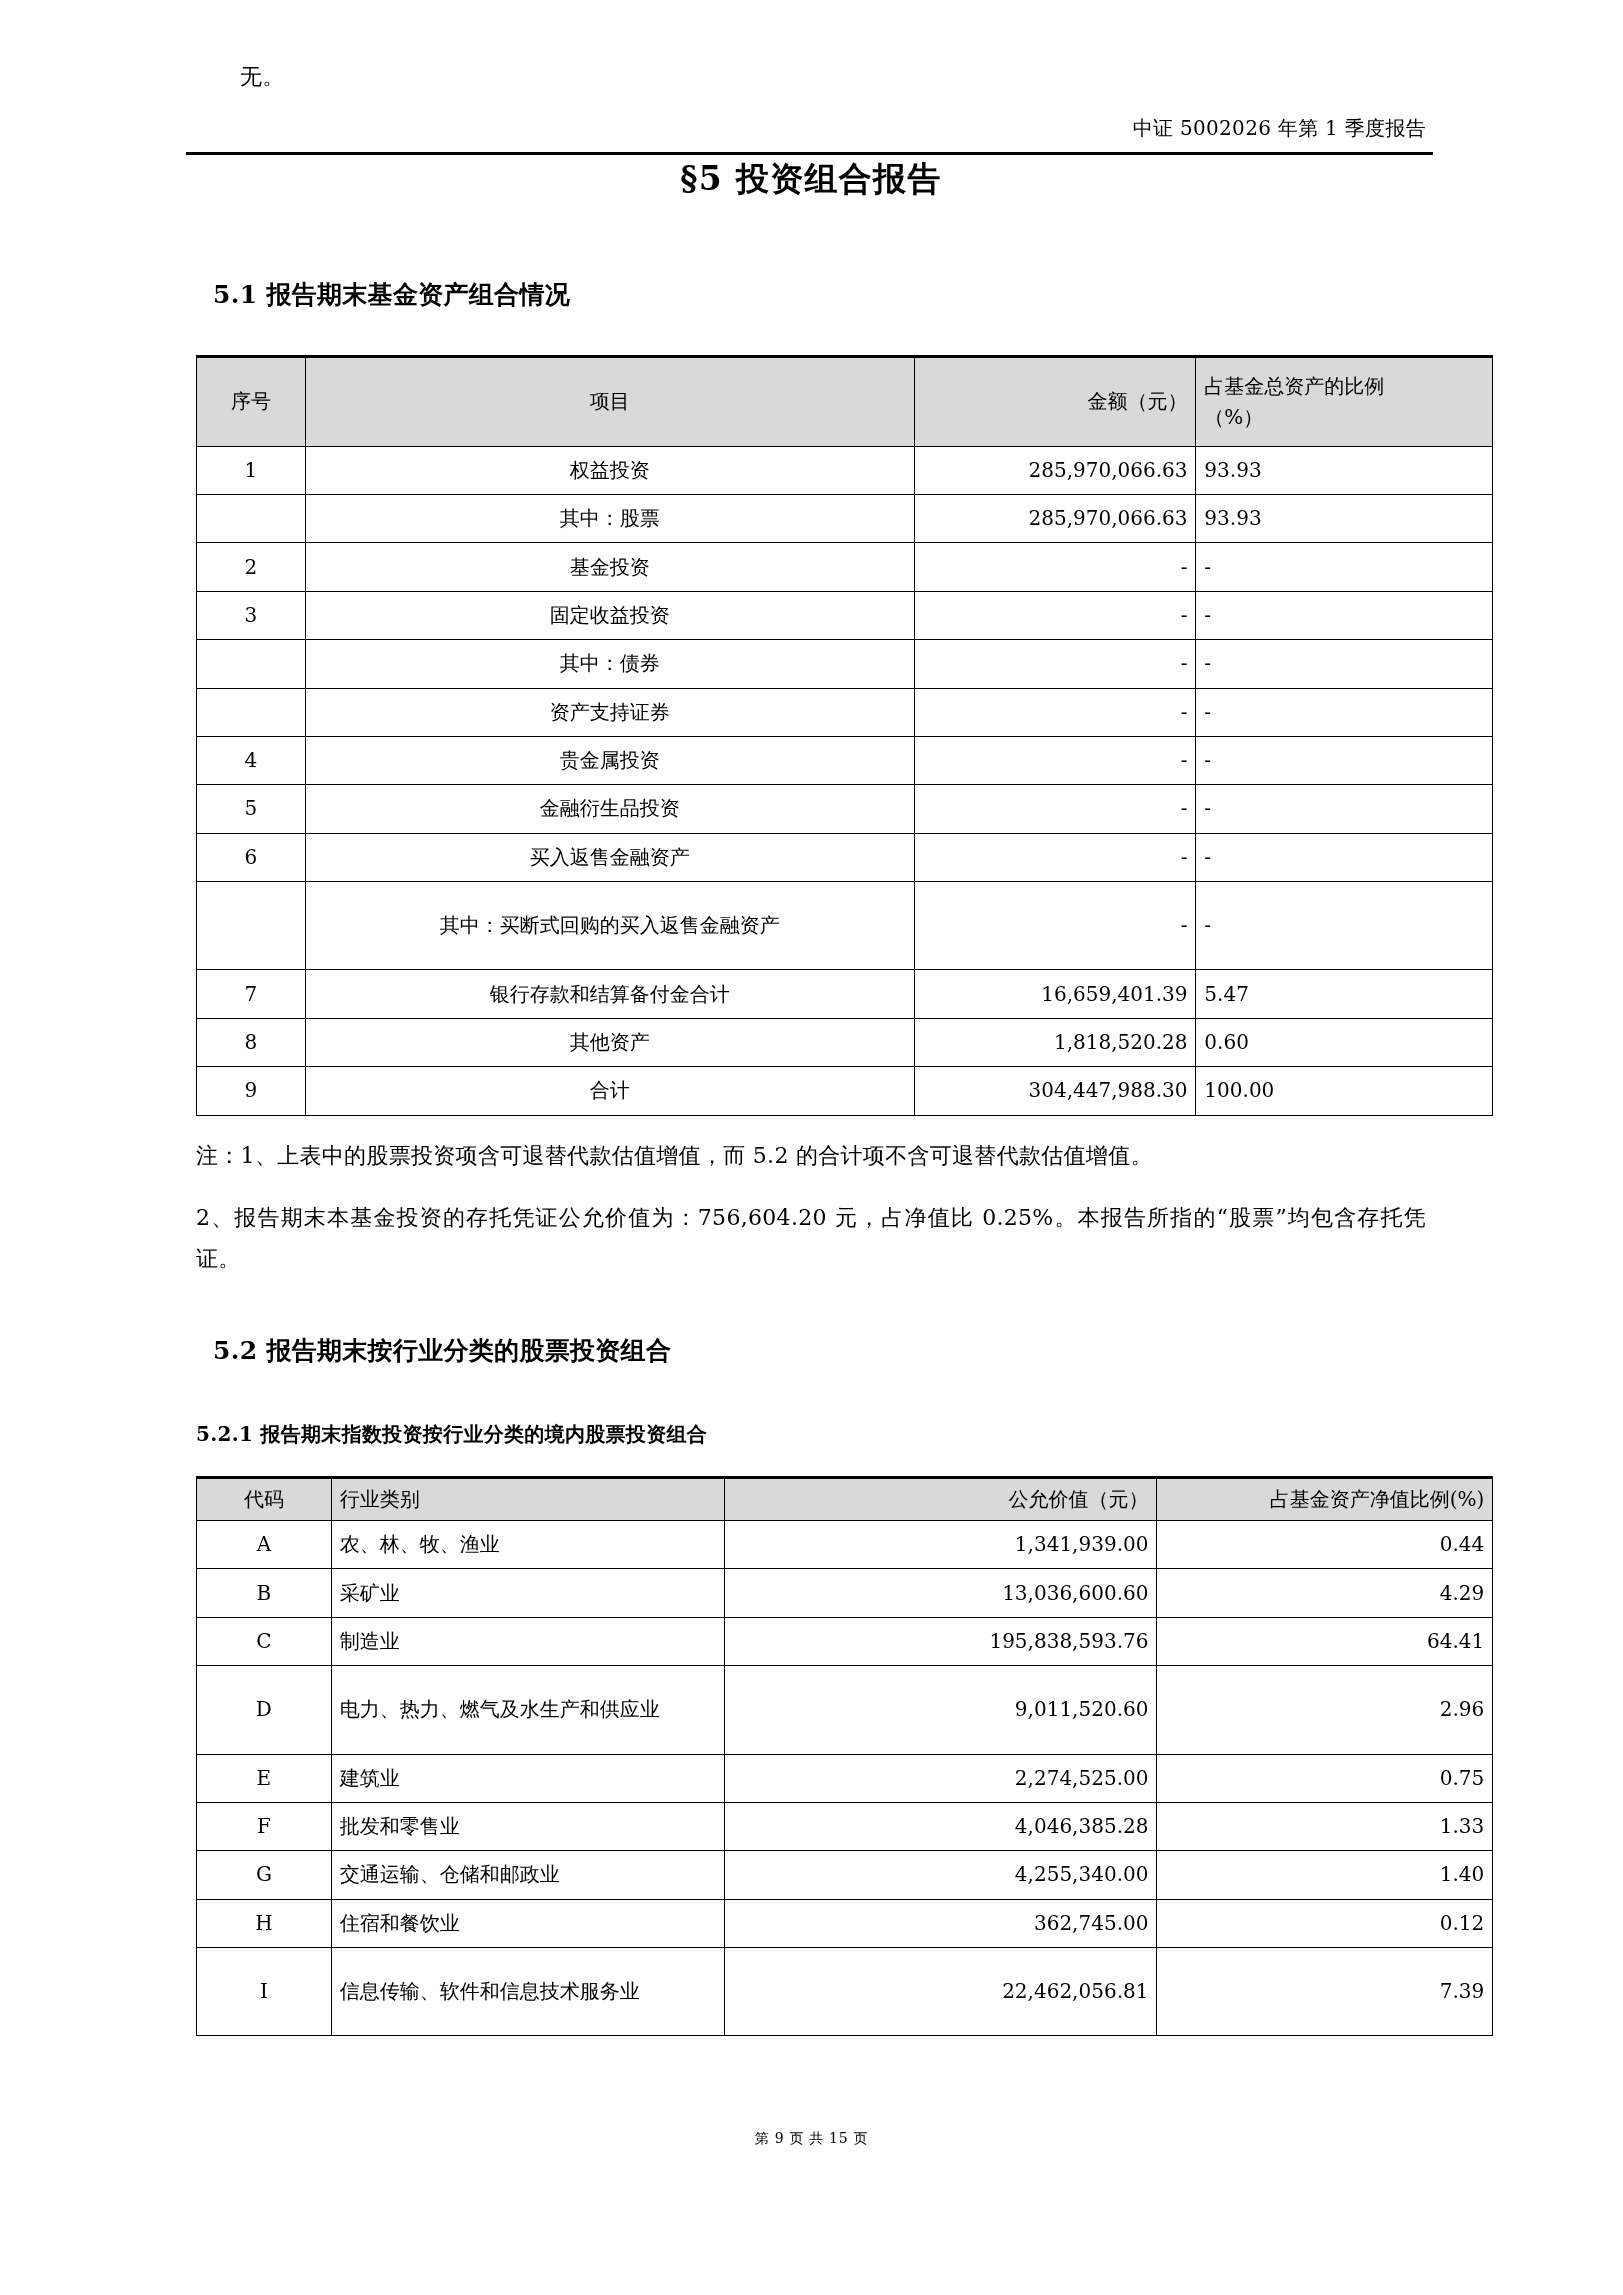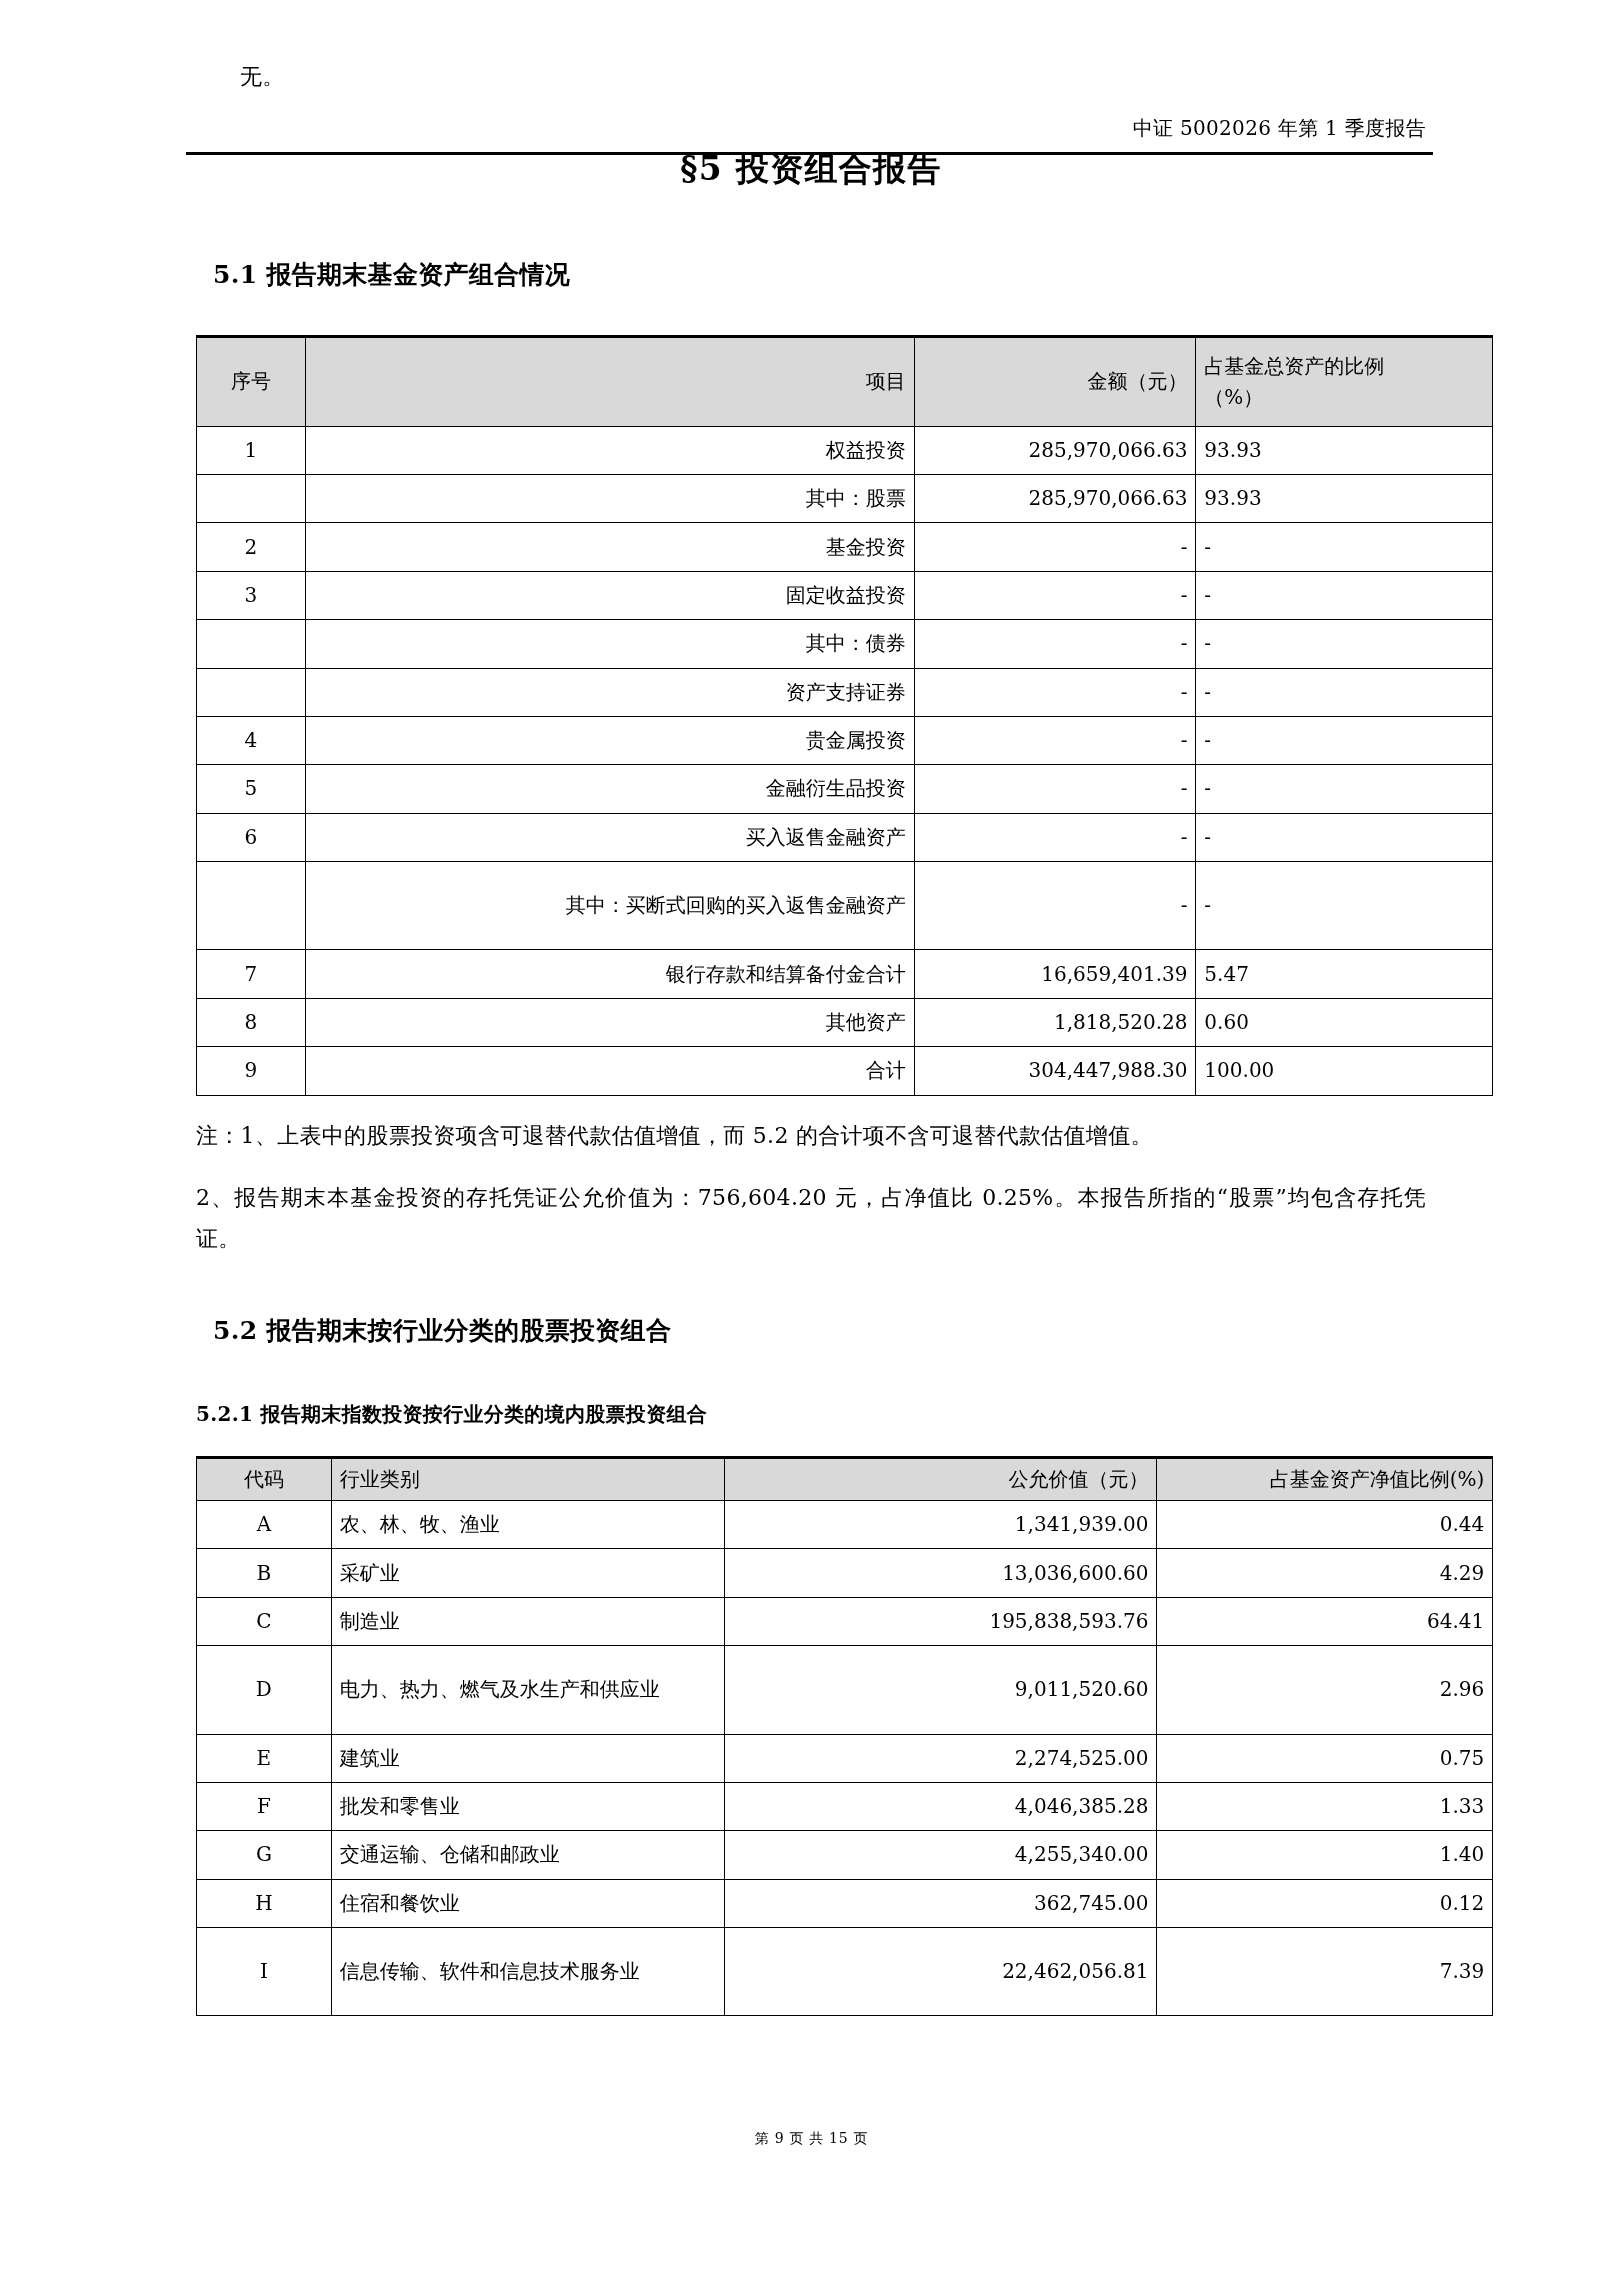--- a/index.html
+++ b/index.html
@@ -54,21 +54,21 @@
     line-height: 1.9;
     text-align: justify;
     letter-spacing: 0.3px;
   }
   .indent2 { text-indent: 44px; }
 
   h1.doc-title {
     font-size: 33px;
     font-weight: bold;
     text-align: center;
-    margin: 8px;
+    margin: 18px;
     padding: 0;
     letter-spacing: 1.3px;
   }
   h2.sec {
     font-size: 25px;
     font-weight: bold;
     margin: 17px;
     padding: 0;
     letter-spacing: 0.3px;
   }
@@ -93,21 +93,21 @@
     font-weight: normal;
     vertical-align: middle;
     line-height: 1.55;
   }
   table.doc-table thead td {
     background: #d9d9d9;
     text-align: center;
     border-top: 3.3px solid #000000;
   }
   .t1 .c-no    { width: 92px;  text-align: center; }
-  .t1 .c-item  { width: 592px;  text-align: right; padding-left: 8px; }
+  .t1 .c-item  { width: 592px;  text-align: center; padding-left: 8px; }
   .t1 .c-amt   { width: 265px;  text-align: right; }
   .t1 .c-pct   { width: 280px;  text-align: left; }
 
   .t2 .c-code  { width: 118px;  text-align: center; }
   .t2 .c-ind   { width: 376px;  text-align: left; }
   .t2 .c-val   { width: 416px;  text-align: right; }
   .t2 .c-ratio { width: 319px;  text-align: right; }
 
   .t1 tbody td, .t2 tbody td { height: 37px; }
   .hdr-tall { height: 77px; }

